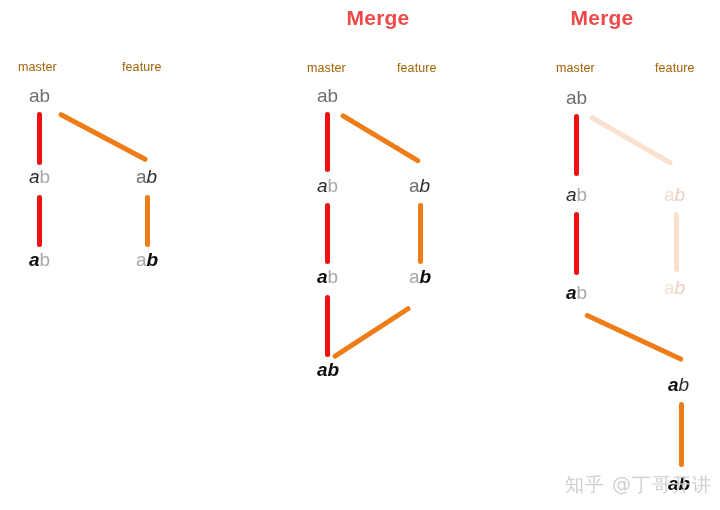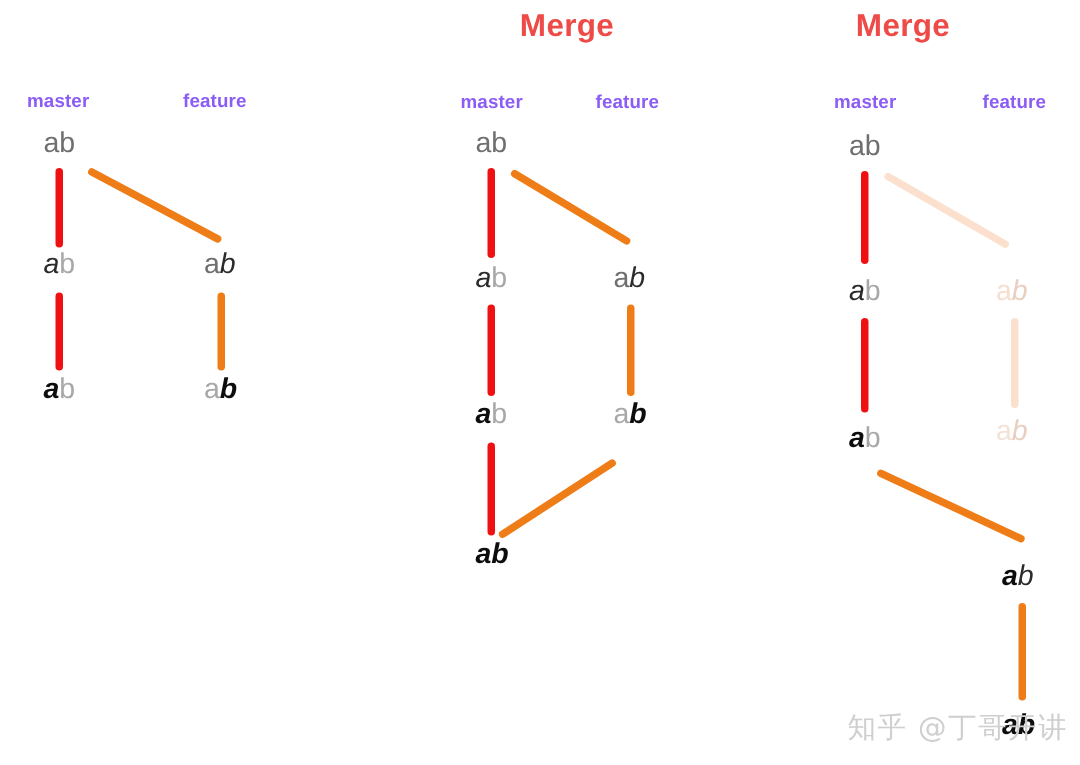--- a/index.html
+++ b/index.html
@@ -33,22 +33,22 @@
     font-size: 21px;
     font-weight: 600;
     color: #ee4a47;
     letter-spacing: 0.2px;
     white-space: nowrap;
   }
 
   .branch-label {
     position: absolute;
     font-size: 12.5px;
-    font-weight: bold;
-    color: #8b5cf6;
+    font-weight: normal;
+    color: #a16207;
     letter-spacing: 0.1px;
     white-space: nowrap;
   }
 
   .node {
     position: absolute;
     font-size: 19px;
     line-height: 1;
     white-space: nowrap;
     font-family: "Liberation Sans", sans-serif;

